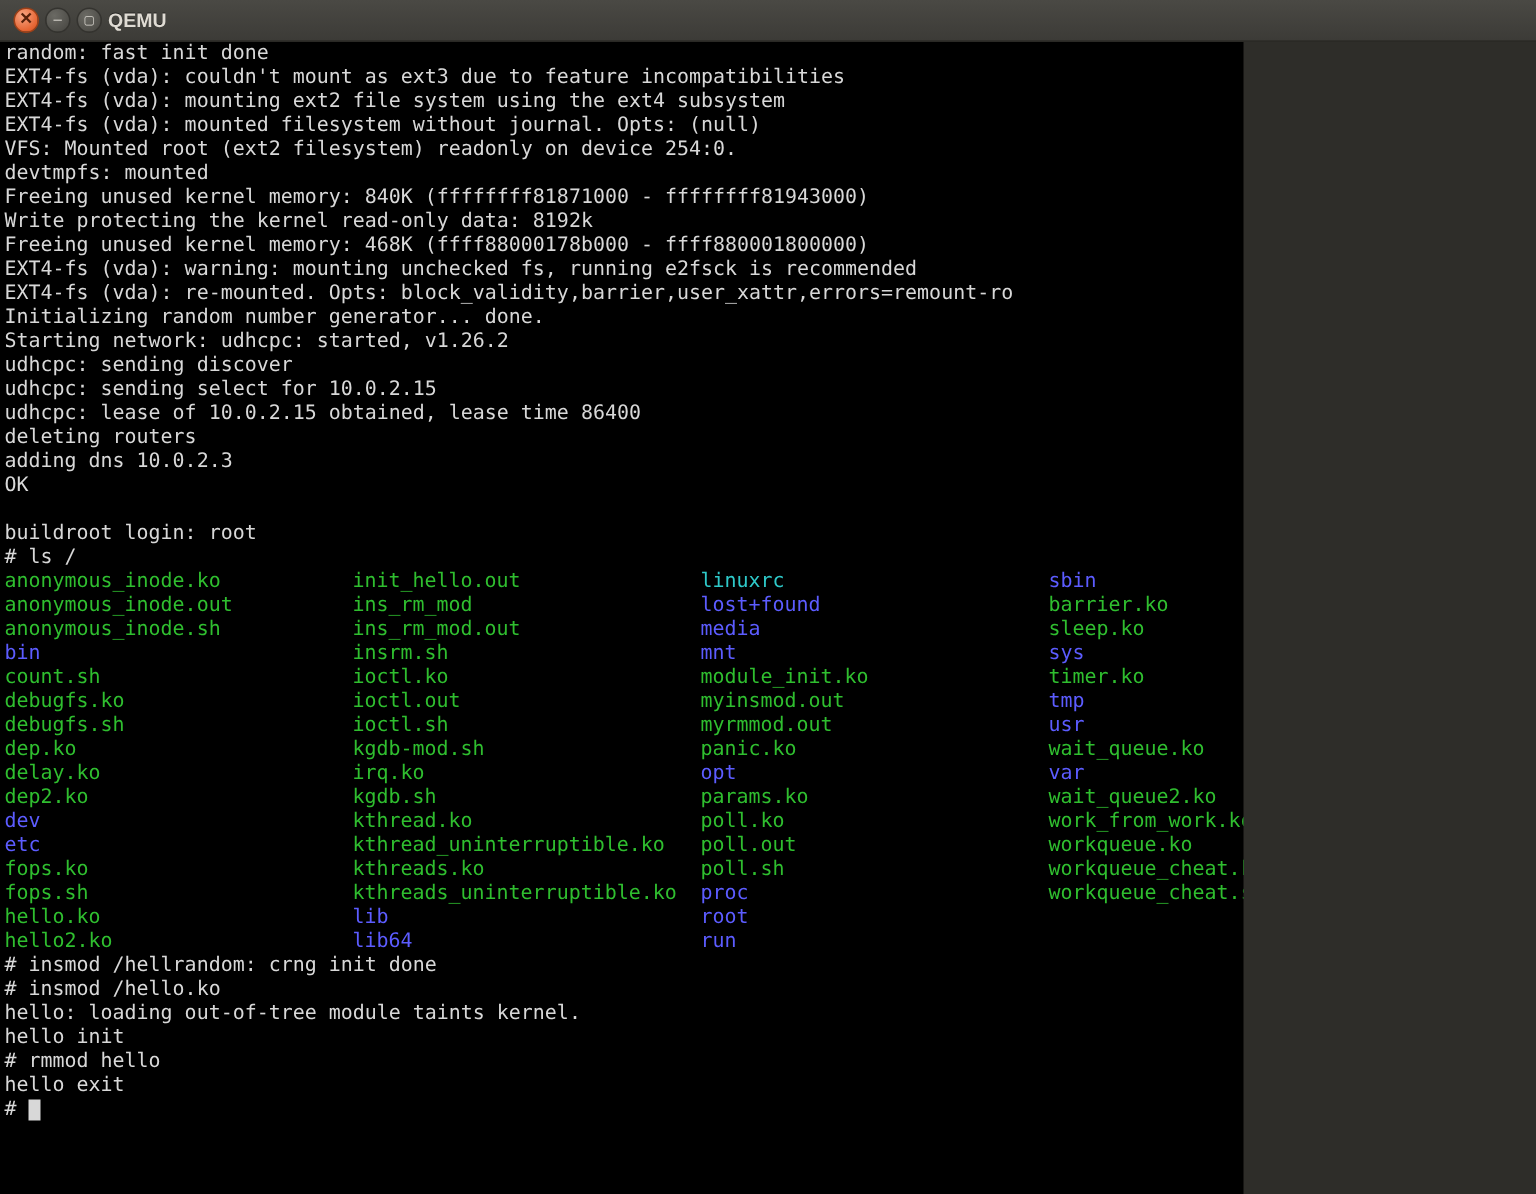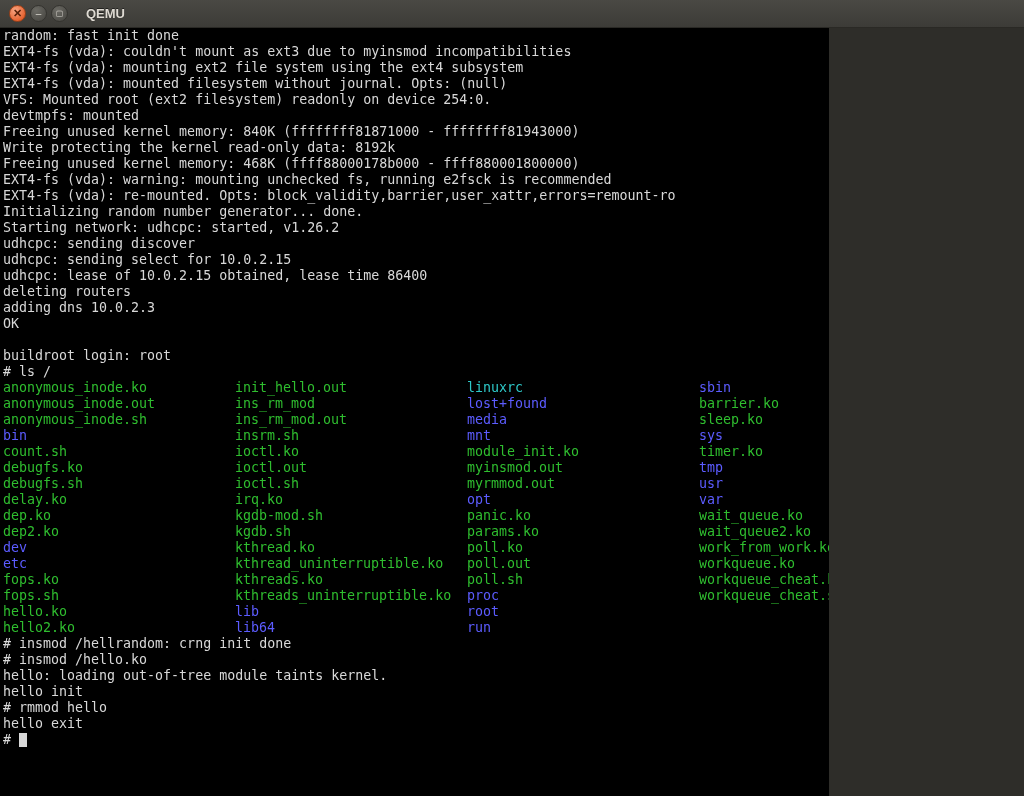--- a/index.html
+++ b/index.html
@@ -37,21 +37,20 @@
     font-weight: bold;
     font-size: 11px;
   }
   .winbtn.min, .winbtn.max {
     background: radial-gradient(circle at 35% 30%, #6b6a64, #504f4a 70%, #44433e);
     border: 1px solid #34332f;
     color: #d9d6cf;
   }
   .winbtn.max { font-size: 8px; }
   .win-title {
-    margin-left: 14px;
     font-family: "Liberation Sans", sans-serif;
     font-weight: bold;
     font-size: 13px;
     color: #dfdbd3;
     text-shadow: 0 -1px 0 rgba(0,0,0,0.5);
   }
   
   .terminal {
     width: 829px;
     height: 768px;
@@ -85,21 +84,21 @@
 
   <div class="titlebar">
     <div class="winbtn close">✕</div>
     <div class="winbtn min">–</div>
     <div class="winbtn max">▢</div>
     <div class="win-title">QEMU</div>
   </div>
 
   <div class="terminal">
       <div class="line"><span class="default">random: fast init done</span></div>
-      <div class="line"><span class="default">EXT4-fs (vda): couldn't mount as ext3 due to myinsmod incompatibilities</span></div>
+      <div class="line"><span class="default">EXT4-fs (vda): couldn't mount as ext3 due to feature incompatibilities</span></div>
       <div class="line"><span class="default">EXT4-fs (vda): mounting ext2 file system using the ext4 subsystem</span></div>
       <div class="line"><span class="default">EXT4-fs (vda): mounted filesystem without journal. Opts: (null)</span></div>
       <div class="line"><span class="default">VFS: Mounted root (ext2 filesystem) readonly on device 254:0.</span></div>
       <div class="line"><span class="default">devtmpfs: mounted</span></div>
       <div class="line"><span class="default">Freeing unused kernel memory: 840K (ffffffff81871000 - ffffffff81943000)</span></div>
       <div class="line"><span class="default">Write protecting the kernel read-only data: 8192k</span></div>
       <div class="line"><span class="default">Freeing unused kernel memory: 468K (ffff88000178b000 - ffff880001800000)</span></div>
       <div class="line"><span class="default">EXT4-fs (vda): warning: mounting unchecked fs, running e2fsck is recommended</span></div>
       <div class="line"><span class="default">EXT4-fs (vda): re-mounted. Opts: block_validity,barrier,user_xattr,errors=remount-ro</span></div>
       <div class="line"><span class="default">Initializing random number generator... done.</span></div>
@@ -113,22 +112,22 @@
       <div class="line"><span class="default"></span></div>
       <div class="line"><span class="default">buildroot login: root</span></div>
       <div class="line"><span class="default"># ls /</span></div>
       <div class="line"><span class="cell green">anonymous_inode.ko</span><span class="cell green">init_hello.out</span><span class="cell cyan">linuxrc</span><span class="cell blue">sbin</span></div>
       <div class="line"><span class="cell green">anonymous_inode.out</span><span class="cell green">ins_rm_mod</span><span class="cell blue">lost+found</span><span class="cell green">barrier.ko</span></div>
       <div class="line"><span class="cell green">anonymous_inode.sh</span><span class="cell green">ins_rm_mod.out</span><span class="cell blue">media</span><span class="cell green">sleep.ko</span></div>
       <div class="line"><span class="cell blue">bin</span><span class="cell green">insrm.sh</span><span class="cell blue">mnt</span><span class="cell blue">sys</span></div>
       <div class="line"><span class="cell green">count.sh</span><span class="cell green">ioctl.ko</span><span class="cell green">module_init.ko</span><span class="cell green">timer.ko</span></div>
       <div class="line"><span class="cell green">debugfs.ko</span><span class="cell green">ioctl.out</span><span class="cell green">myinsmod.out</span><span class="cell blue">tmp</span></div>
       <div class="line"><span class="cell green">debugfs.sh</span><span class="cell green">ioctl.sh</span><span class="cell green">myrmmod.out</span><span class="cell blue">usr</span></div>
+      <div class="line"><span class="cell green">dep.ko</span><span class="cell green">kgdb-mod.sh</span><span class="cell green">panic.ko</span><span class="cell green">wait_queue.ko</span></div>
       <div class="line"><span class="cell green">delay.ko</span><span class="cell green">irq.ko</span><span class="cell blue">opt</span><span class="cell blue">var</span></div>
-      <div class="line"><span class="cell green">dep.ko</span><span class="cell green">kgdb-mod.sh</span><span class="cell green">panic.ko</span><span class="cell green">wait_queue.ko</span></div>
       <div class="line"><span class="cell green">dep2.ko</span><span class="cell green">kgdb.sh</span><span class="cell green">params.ko</span><span class="cell green">wait_queue2.ko</span></div>
       <div class="line"><span class="cell blue">dev</span><span class="cell green">kthread.ko</span><span class="cell green">poll.ko</span><span class="cell green">work_from_work.ko</span></div>
       <div class="line"><span class="cell blue">etc</span><span class="cell green">kthread_uninterruptible.ko</span><span class="cell green">poll.out</span><span class="cell green">workqueue.ko</span></div>
       <div class="line"><span class="cell green">fops.ko</span><span class="cell green">kthreads.ko</span><span class="cell green">poll.sh</span><span class="cell green">workqueue_cheat.ko</span></div>
       <div class="line"><span class="cell green">fops.sh</span><span class="cell green">kthreads_uninterruptible.ko</span><span class="cell blue">proc</span><span class="cell green">workqueue_cheat.sh</span></div>
       <div class="line"><span class="cell green">hello.ko</span><span class="cell blue">lib</span><span class="cell blue">root</span><span class="cell default"></span></div>
       <div class="line"><span class="cell green">hello2.ko</span><span class="cell blue">lib64</span><span class="cell blue">run</span><span class="cell default"></span></div>
       <div class="line"><span class="default"># insmod /hellrandom: crng init done</span></div>
       <div class="line"><span class="default"># insmod /hello.ko</span></div>
       <div class="line"><span class="default">hello: loading out-of-tree module taints kernel.</span></div>

